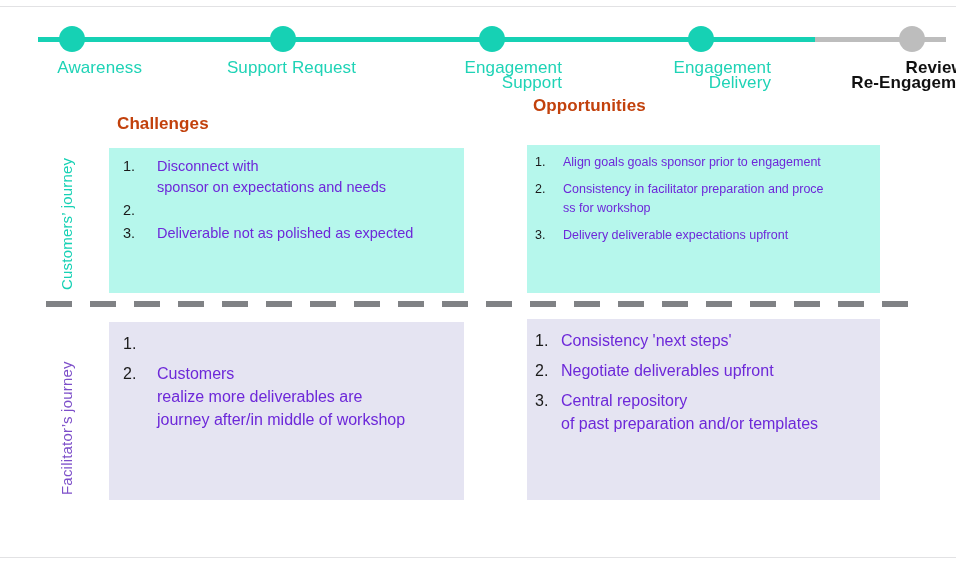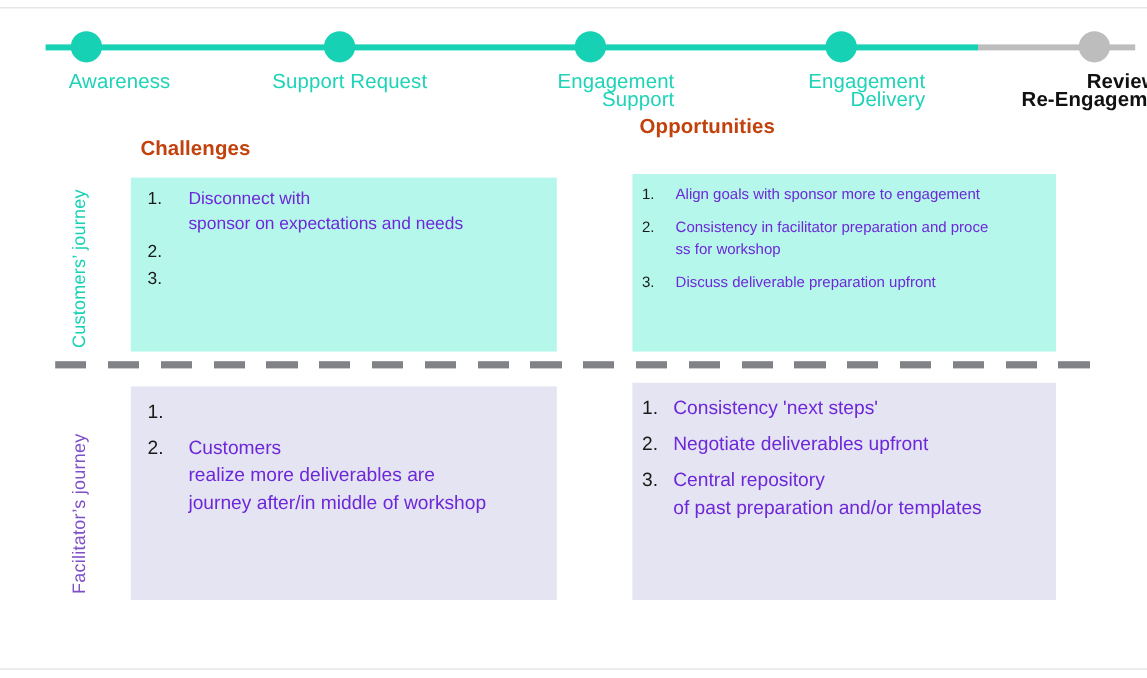--- a/index.html
+++ b/index.html
@@ -149,38 +149,39 @@
       <li>
         <span class="num">1.</span>
         <span class="txt">Disconnect with
 sponsor on expectations and needs</span>
       </li>
       <li>
         <span class="num">2.</span>
       </li>
       <li>
         <span class="num">3.</span>
+        <span class="txt">Deliverable not as polished as expected</span>
       </li>
     </ol>
   </div>
 
   <div class="panel teal" id="panel-c-opportunities">
     <ol class="items">
       <li>
         <span class="num">1.</span>
-        <span class="txt">Align goals with sponsor more to engagement</span>
+        <span class="txt">Align goals goals sponsor prior to engagement</span>
       </li>
       <li>
         <span class="num">2.</span>
         <span class="txt">Consistency in facilitator preparation and proce
 ss for workshop</span>
       </li>
       <li>
         <span class="num">3.</span>
-        <span class="txt">Discuss deliverable preparation upfront</span>
+        <span class="txt">Delivery deliverable expectations upfront</span>
       </li>
     </ol>
   </div>
 
   <div id="divider"></div>
 
   <div class="panel lav" id="panel-f-challenges">
     <ol class="items">
       <li>
         <span class="num">1.</span>

